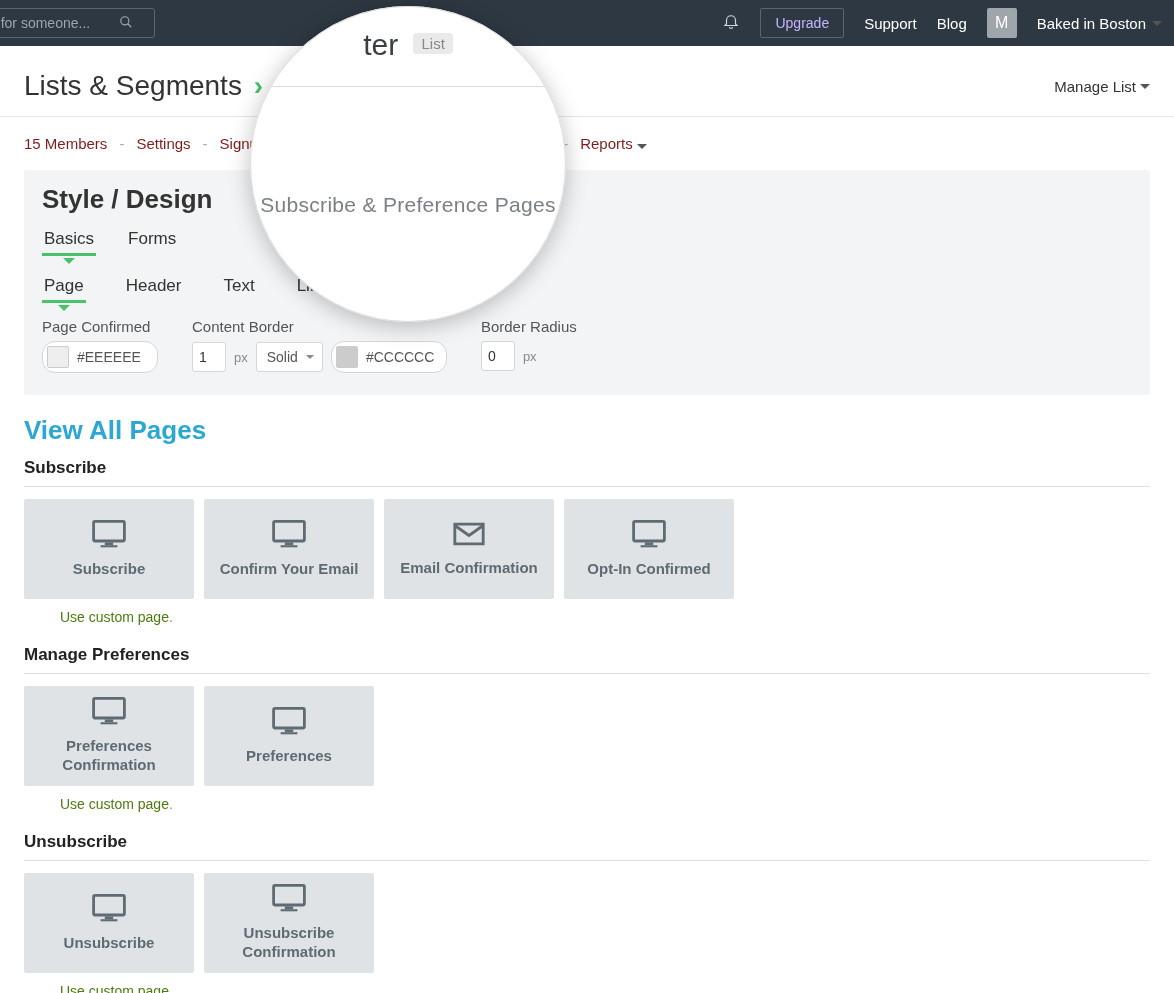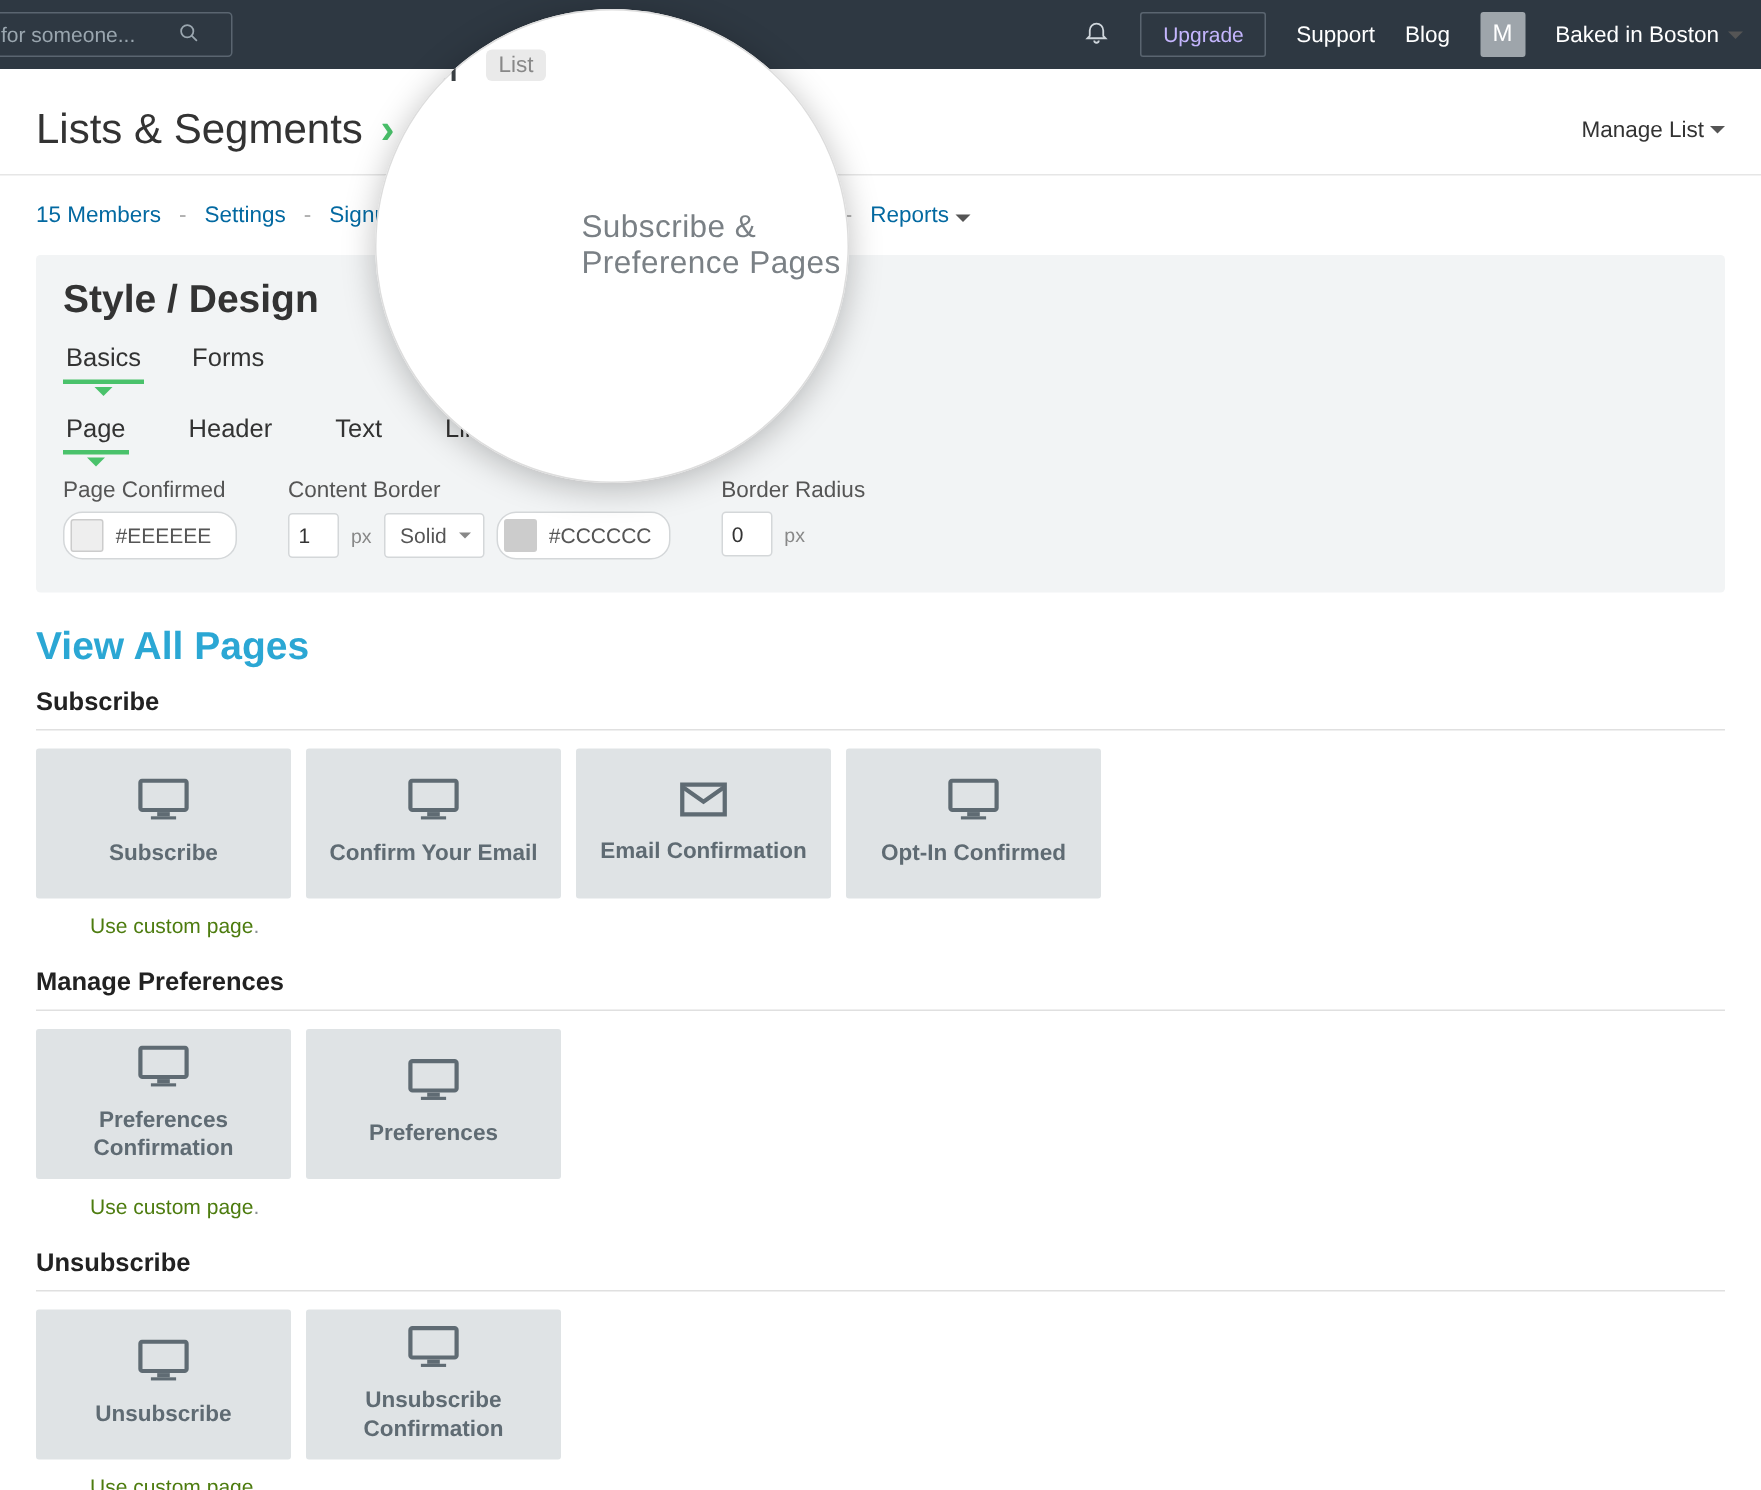--- a/index.html
+++ b/index.html
@@ -19,21 +19,21 @@
 .page { padding:0 0 40px 0; }
 .bc { padding:24px 24px 14px 24px; border-bottom:1px solid #e6e6e6; display:flex; align-items:center; justify-content:space-between;}
 .bc-left { font-size:28px; font-weight:400; color:#333; }
 .bc-arrow { color:#4ac26b; font-weight:700; padding:0 4px;}
 .pill { background:#eaeaea; color:#888; font-size:14px; padding:2px 8px; border-radius:4px; margin-left:8px; vertical-align:middle;}
 .managelist{ color:#333; font-size:15px; cursor:pointer; display:flex; align-items:center; gap:4px;}
 .caret-down { width:0;height:0;border-left:5px solid transparent;border-right:5px solid transparent;border-top:5px solid #555; display:inline-block;}
 
 .subnav { padding:18px 24px; display:flex; gap:12px; font-size:15px; color:#666; }
 .subnav span.sep{ color:#aaa;}
-.subnav .link{ cursor:pointer; color:#0369a1;}
+.subnav .link{ cursor:pointer; color:#7f1d1d;}
 
 .stylepanel { margin:0 24px; background:#f2f4f5; border-radius:3px; padding:14px 18px 22px 18px; }
 .stylepanel h2 { font-size:26px; font-weight:600; color:#333; margin-bottom:8px;}
 .tabs1 { display:flex; gap:30px; font-size:17px; color:#333; border-bottom:1px solid transparent; }
 .tabs1 .tab { padding:6px 2px; cursor:pointer; position:relative;}
 .tabs1 .tab.active::after { content:""; position:absolute; left:0; right:0; bottom:-1px; height:3px; background:#4ac26b;}
 .tabs1 .tab.active::before { content:""; position:absolute; left:50%; transform:translateX(-50%); bottom:-9px; width:0;height:0;border-left:6px solid transparent;border-right:6px solid transparent;border-top:6px solid #4ac26b;}
 .tabs2 { display:flex; gap:38px; font-size:17px; color:#333; margin:16px 0 18px 0;}
 .tabs2 .tab { padding:4px 2px; cursor:pointer; position:relative;}
 .tabs2 .tab.active::after{ content:""; position:absolute; left:0; right:0; bottom:-3px; height:3px; background:#4ac26b;}
@@ -58,21 +58,21 @@
 .tiles { display:flex; gap:10px; flex-wrap:wrap;}
 .tile { width:170px; height:100px; background:#dfe3e5; border-radius:2px; display:flex; flex-direction:column; align-items:center; justify-content:center; gap:8px; cursor:pointer; padding:8px;}
 .tile .ticon { color:#5f6b73; }
 .tile .tlabel { color:#5f6b73; font-size:15px; font-weight:600; text-align:center; line-height:1.25;}
 .customlink { font-size:14px; color:#8a8f93; margin:10px 0 20px 36px;}
 .customlink a{ color:#4d7c0f; text-decoration:none;}
 
 
 .lens { position:absolute; top:6px; left:250px; width:316px; height:316px; border-radius:50%; background:#fff;
   box-shadow: 0 4px 22px rgba(0,0,0,0.25), inset 0 0 0 1px #ddd; overflow:hidden; pointer-events:none;}
-.lens-inner { position:absolute; inset:0; display:flex; }
+.lens-inner { position:absolute; inset:0; display:flex; flex-direction:column; }
 .lens-top { flex:none; padding:22px 24px 24px 24px; font-size:26px; color:#616668; border-bottom:1px solid #e0e0e0; text-align:center; white-space:nowrap;}
 .lens-top .ter { font-size:30px; color:#3a3f43; font-weight:400;}
 .lens-sub { flex:1; display:flex; align-items:center; justify-content:center;}
 .lens-sub span { font-size:21px; font-weight:500; color:#7a8085; letter-spacing:.3px;}
 
 svg.monitor { width:34px; height:28px; }
 svg.envelope { width:34px; height:26px; }
 </style>
 </head>
 <body>

